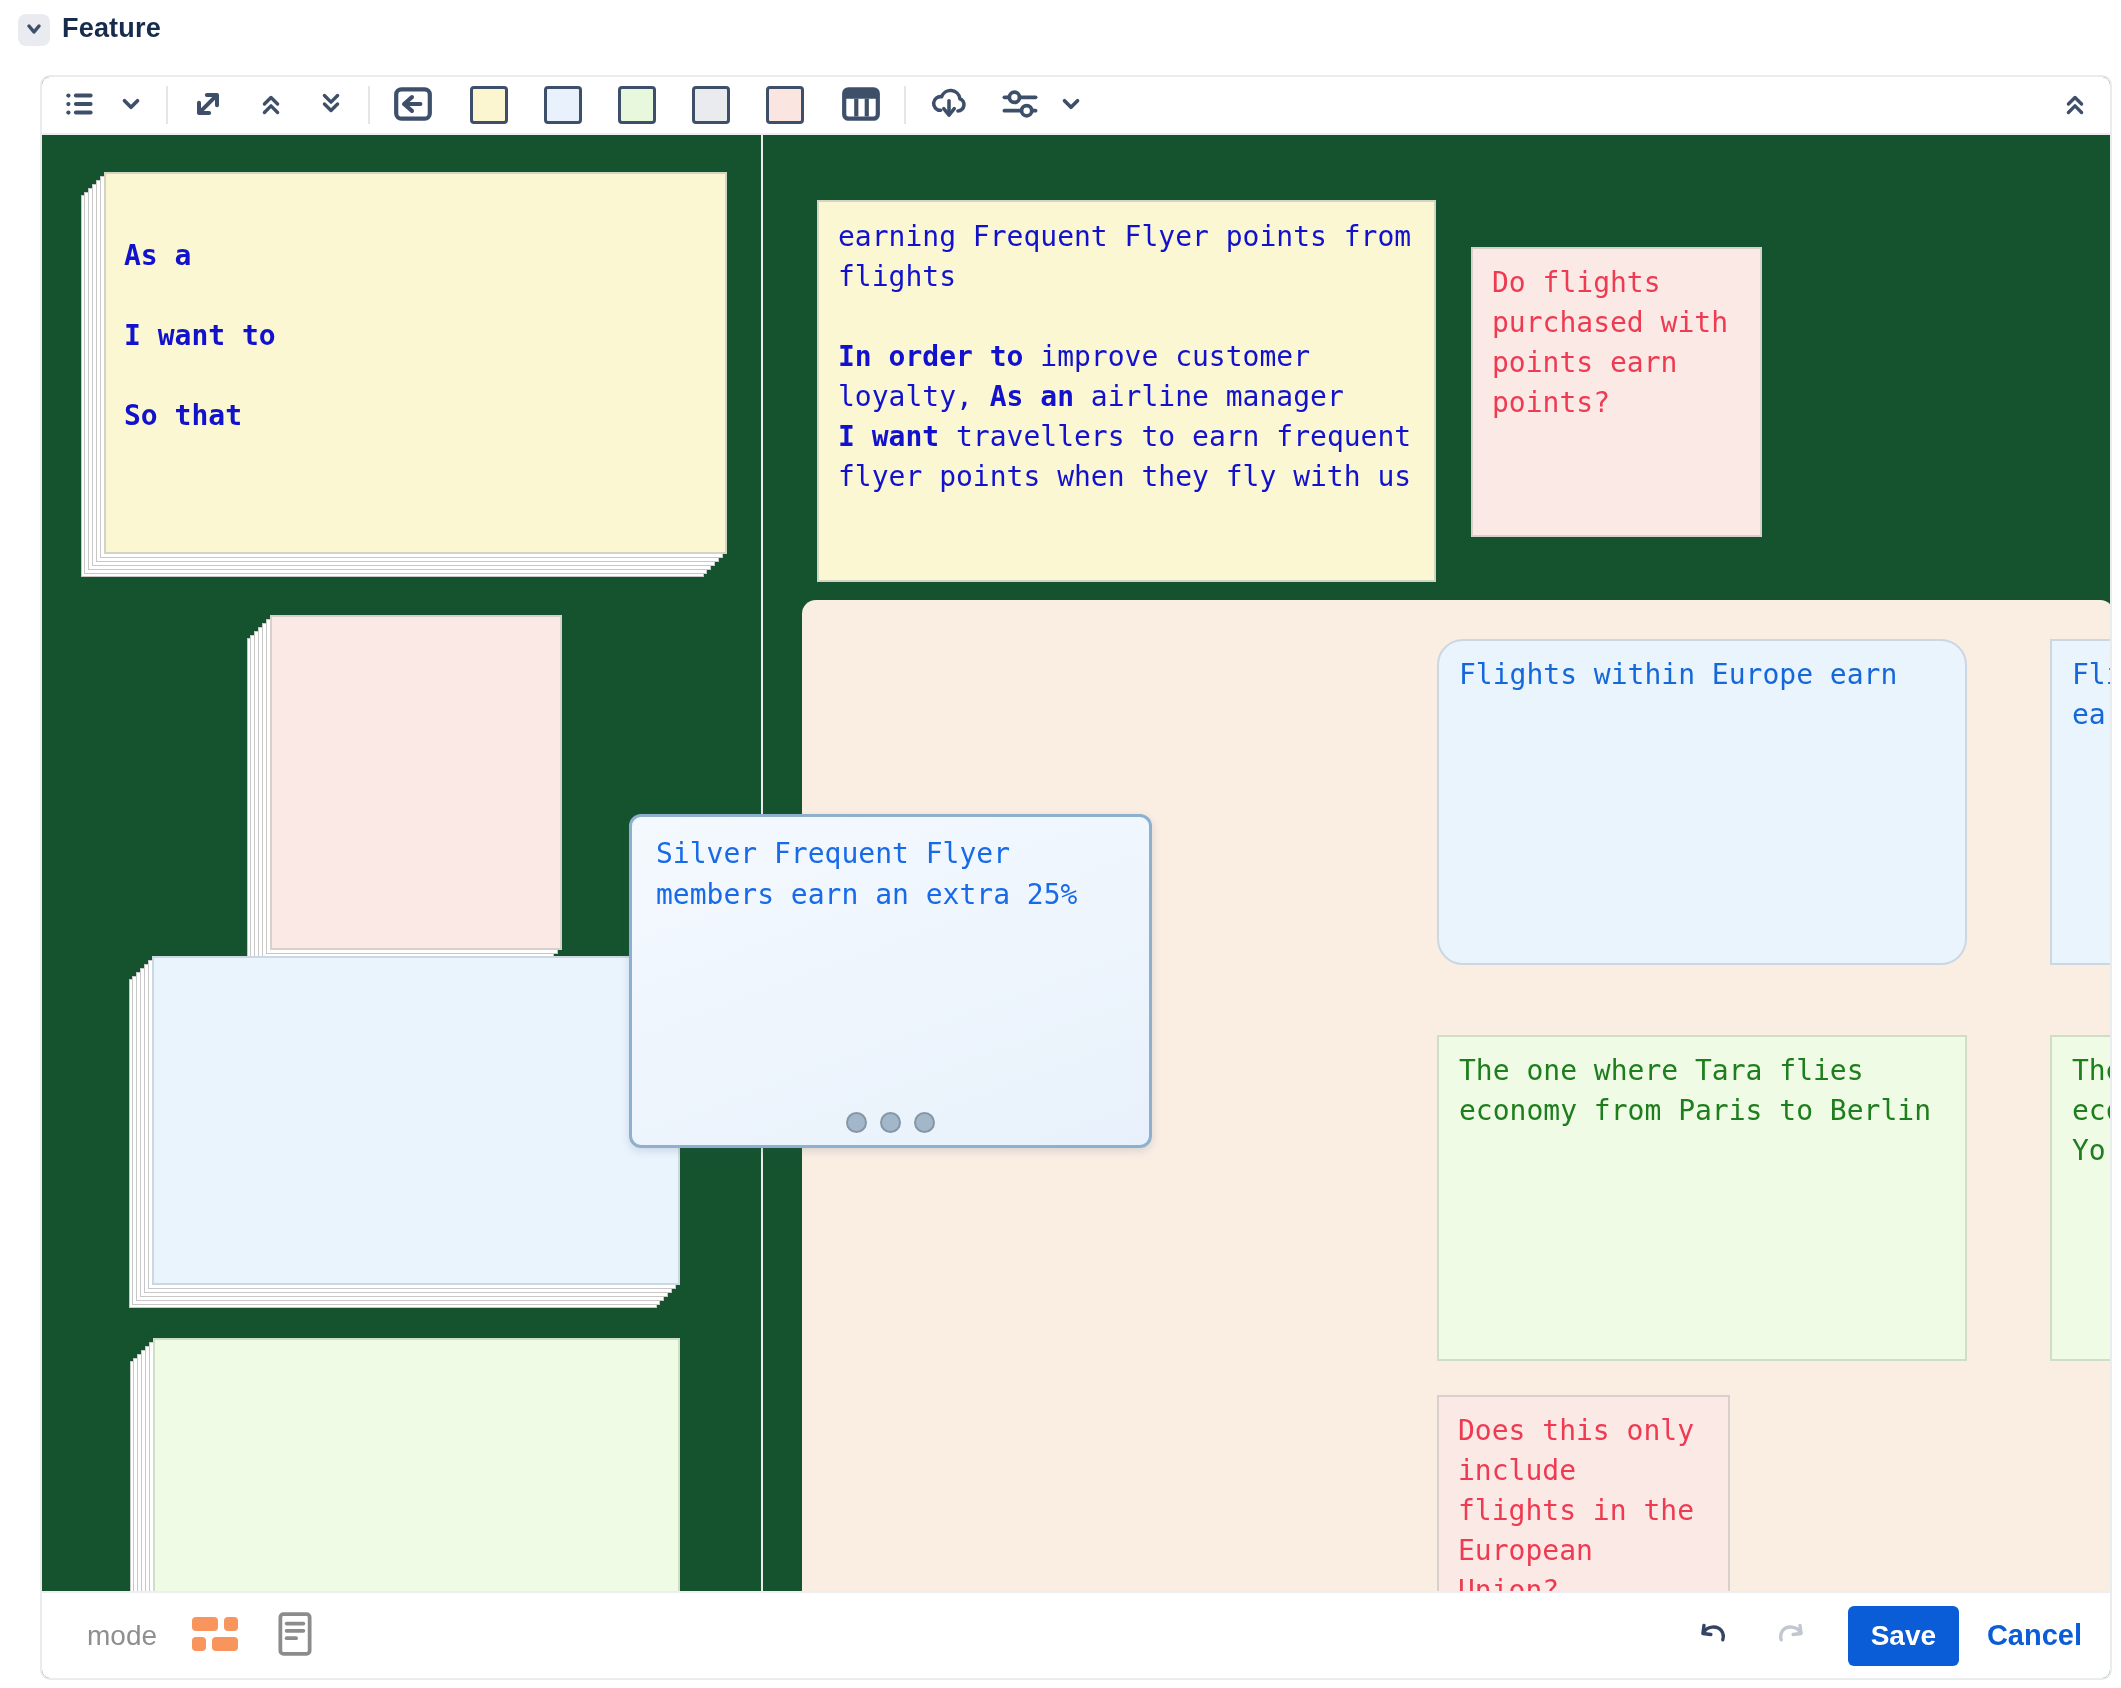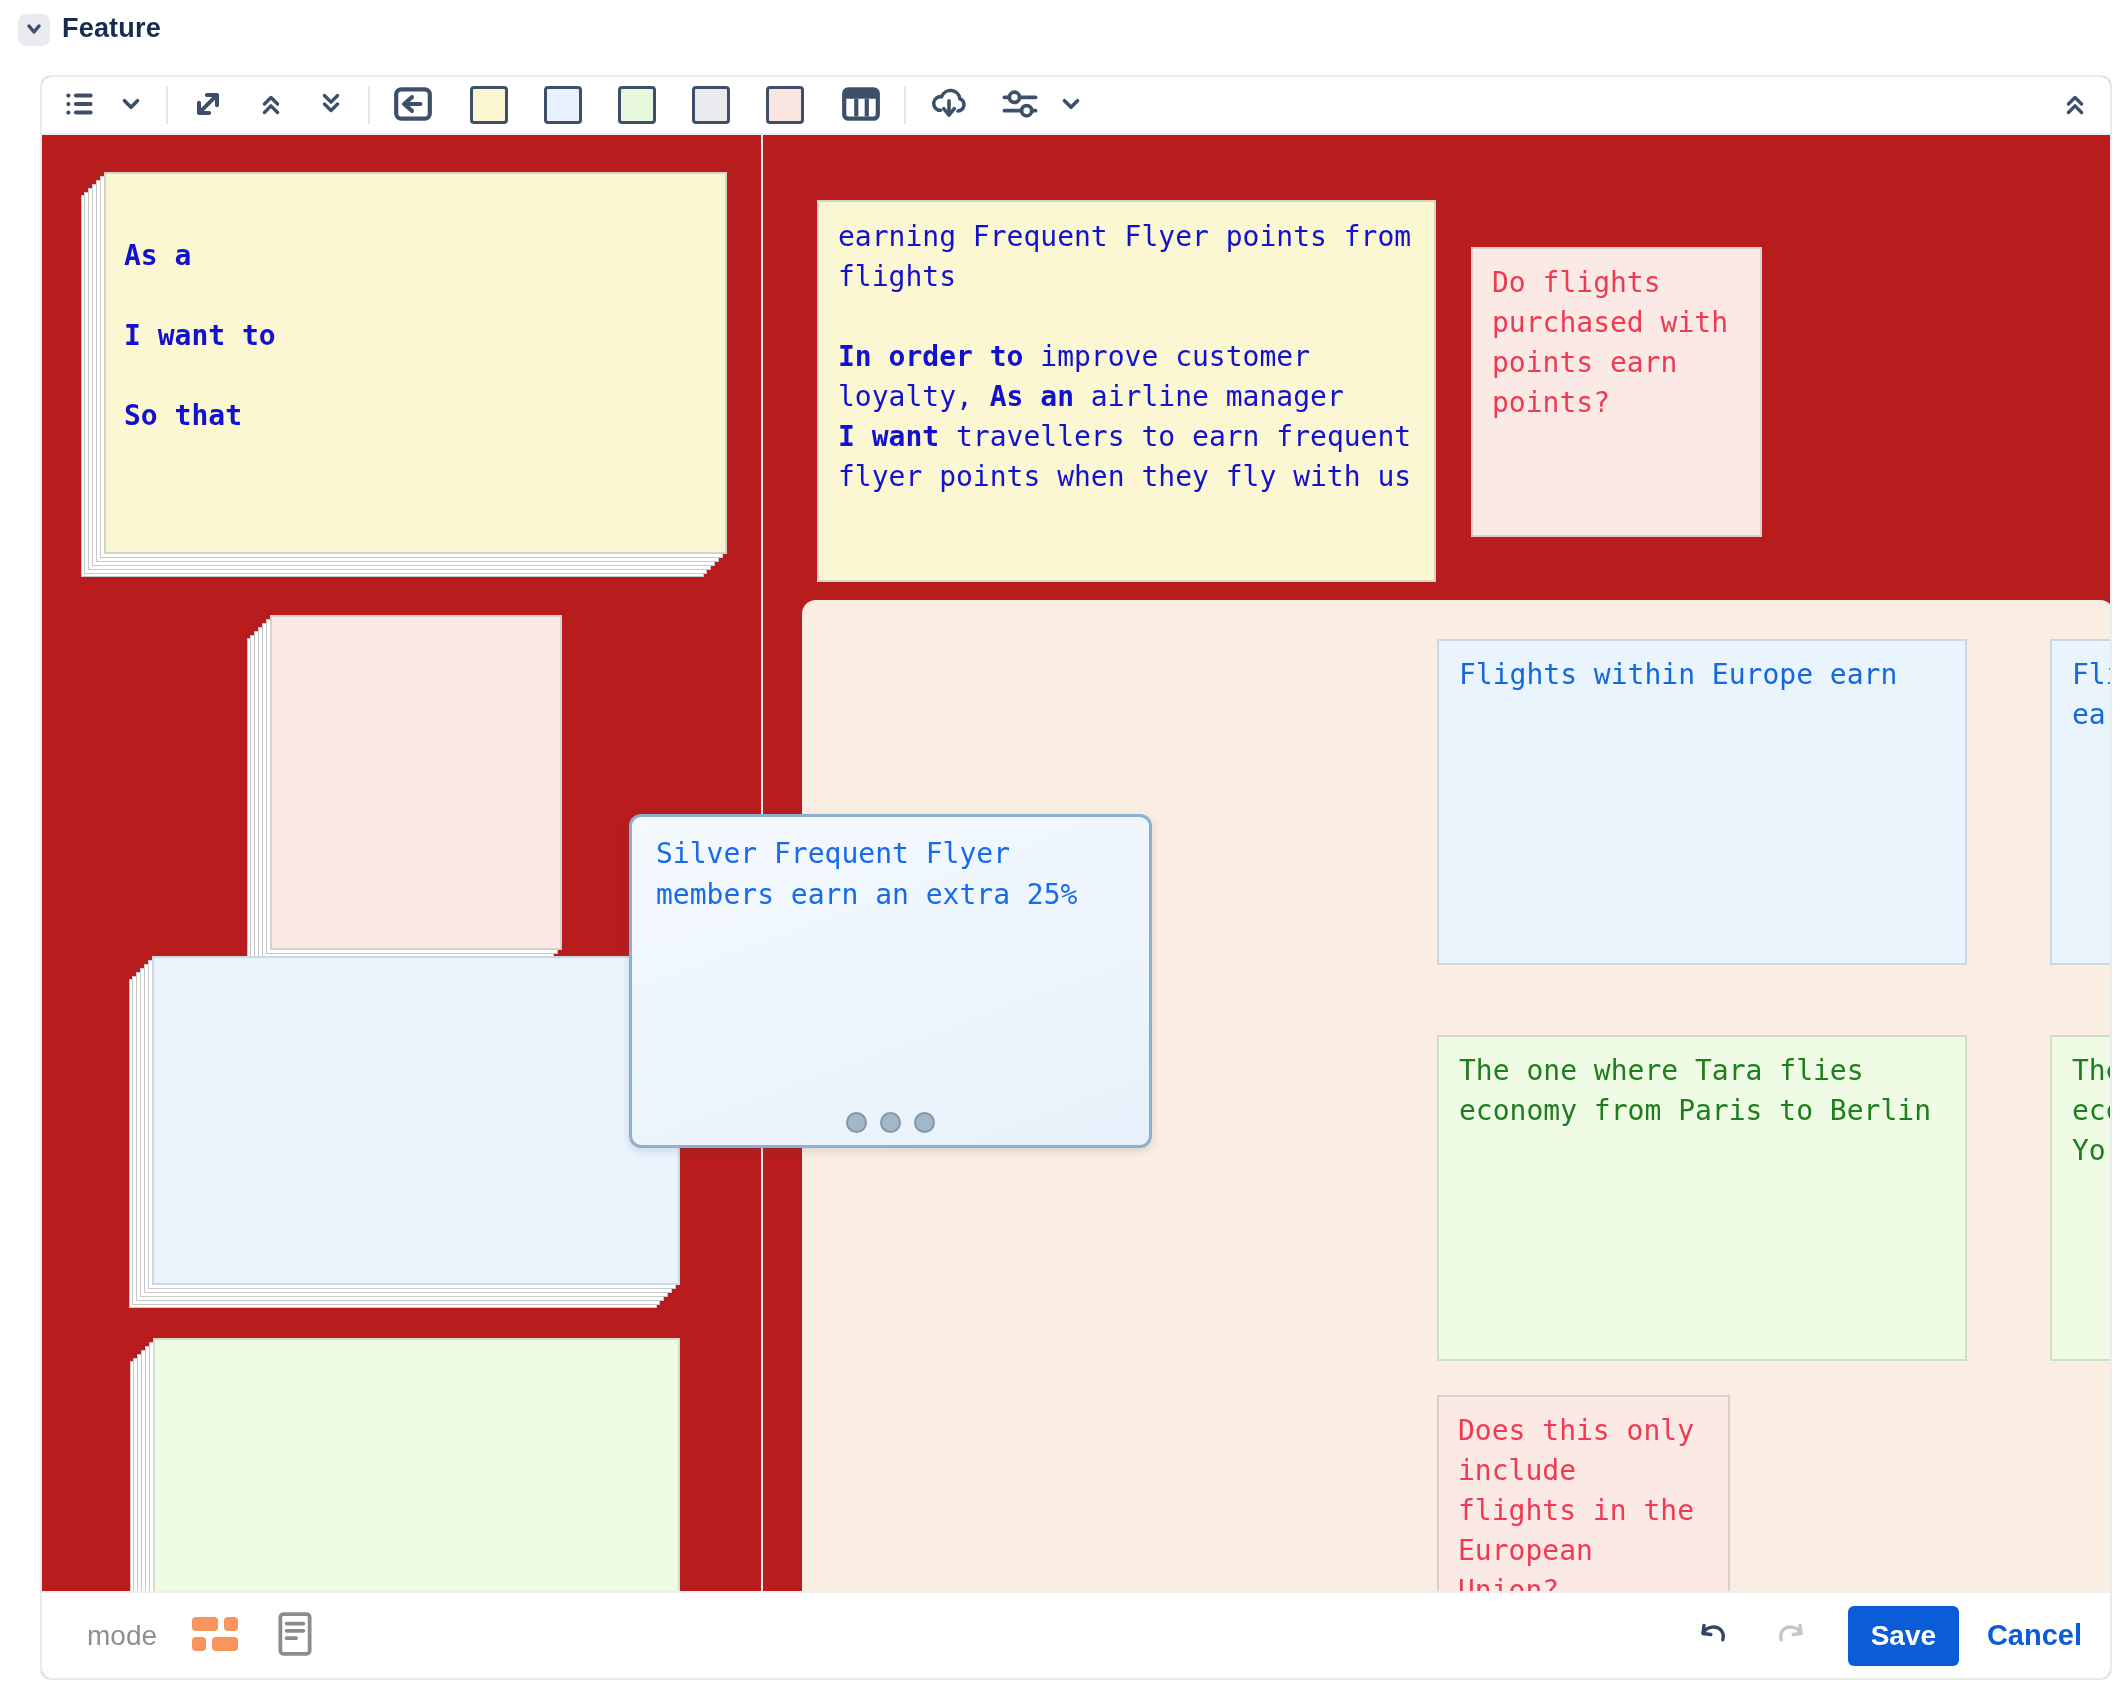--- a/index.html
+++ b/index.html
@@ -14,21 +14,21 @@
     background:#e9ebf0; border:none; border-radius:8px; cursor:pointer;
     display:flex; align-items:center; justify-content:center;
   }
   .hdr-title {
     position:absolute; left:62px; top:13px; font-size:27px; font-weight:bold;
     color:#172b4d; letter-spacing:0.2px;
   }
   
   .panel {
     position:absolute; left:40px; top:75px; width:2072px; height:1605px;
-    background:#b91c1c; border:2px solid #e9ebef; border-radius:10px; overflow:hidden;
+    background:#14532d; border:2px solid #e9ebef; border-radius:10px; overflow:hidden;
   }
   
   .toolbar {
     position:absolute; left:0; top:0; right:0; height:58px;
     border-bottom:2px solid #edeef2; display:flex; align-items:center;
     padding:0 20px; background:#fff; z-index:60;
   }
   .tb-btn {
     background:none; border:none; padding:0; cursor:pointer;
     display:flex; align-items:center; justify-content:center; height:44px;
@@ -71,21 +71,21 @@
       -23px 23px 0 -1px #ffffff,-23px 23px 0 0 #c7c7c7;
     z-index:4;
   }
   .stack-yellow { left:62px;  top:95px;   width:623px; height:382px; padding:62px 0 0 18px; font-weight:bold; }
   .stack-pink   { left:228px; top:538px;  width:292px; height:335px; }
   .stack-blue   { left:110px; top:879px;  width:528px; height:329px; }
   .stack-green  { left:111px; top:1261px; width:527px; height:300px; }
   
   .story-card   { left:775px;  top:123px;  width:619px; height:382px; padding:15px 0 0 19px; }
   .q-card-1     { left:1429px; top:170px;  width:291px; height:290px; padding:14px 0 0 19px; }
-  .rule-card-1  { left:1395px; top:562px;  width:530px; height:326px; padding:14px 0 0 20px; }
+  .rule-card-1  { left:1395px; top:562px;  width:530px; height:326px; padding:14px 0 0 20px;border-radius:26px; }
   .rule-card-2  { left:2008px; top:562px;  width:130px; height:326px; padding:14px 0 0 20px; }
   .ex-card-1    { left:1395px; top:958px;  width:530px; height:326px; padding:14px 0 0 20px; }
   .ex-card-2    { left:2008px; top:958px;  width:130px; height:326px; padding:14px 0 0 20px; }
   .q-card-2     { left:1395px; top:1318px; width:293px; height:256px; padding:14px 0 0 19px; }
   
   .drag-card {
     position:absolute; left:587px; top:737px; width:523px; height:334px;
     border:3px solid #8fafce; border-radius:12px;
     background:linear-gradient(160deg,#f4f9fe 0%, #e8f1fb 100%);
     color:#176be8; z-index:40;

